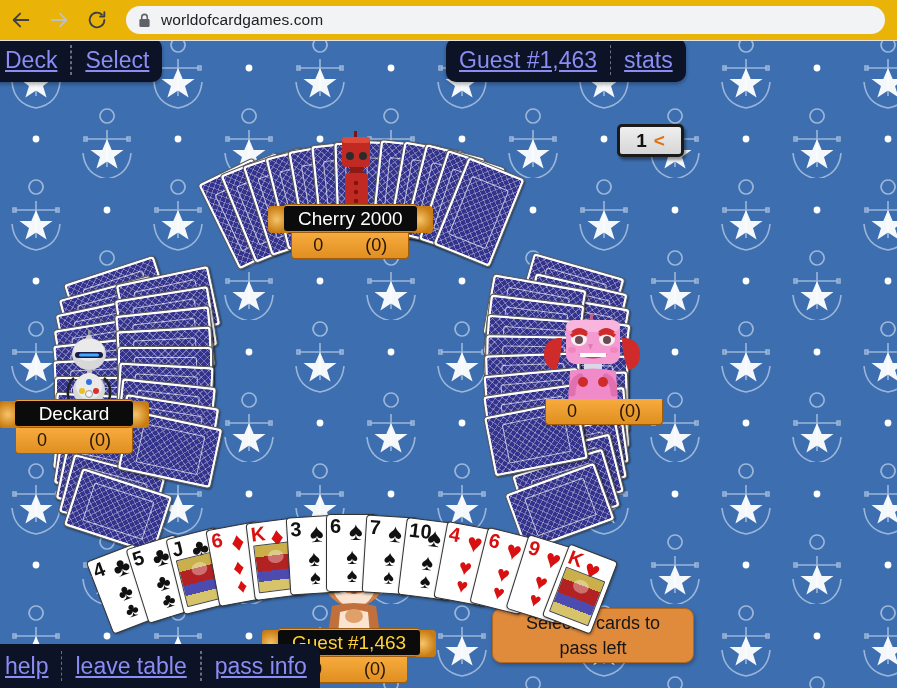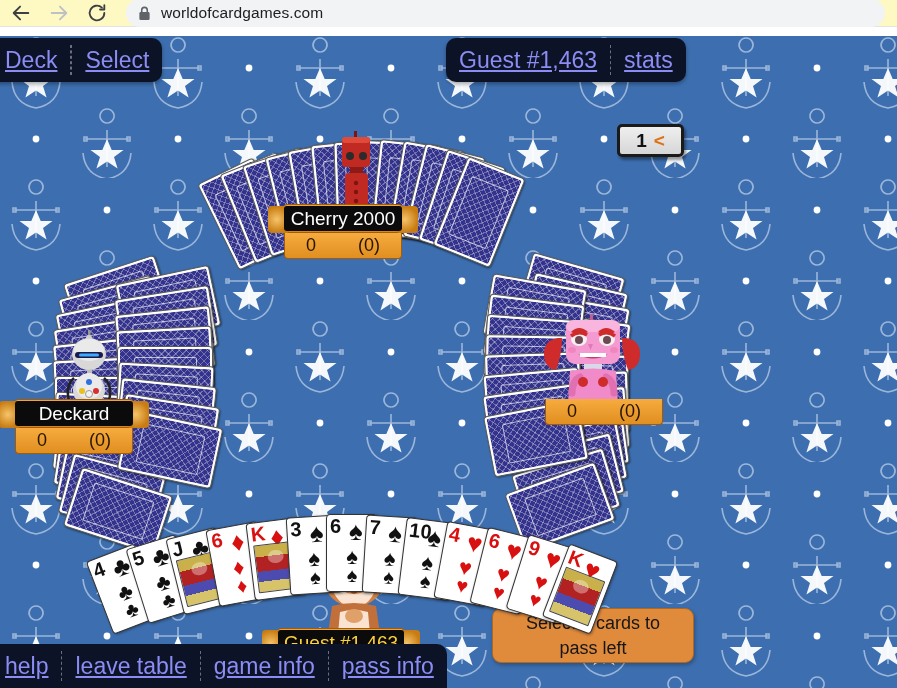--- a/index.html
+++ b/index.html
@@ -5,22 +5,22 @@
   * { box-sizing: border-box; margin:0; padding:0; }
   html,body { width:897px; height:688px; overflow:hidden; }
   body {
     font-family: "Liberation Sans", sans-serif;
     background:#ffffff;
   }
   #app { position:relative; width:897px; height:688px; overflow:hidden; }
 
   
   .browser-bar{
-    position:absolute; left:0; top:0; width:897px; height:27px;
-    background:#fef9c3; display:flex; align-items:center;
+    position:absolute; left:0; top:0; width:897px; height:41px;
+    background:#eab308; display:flex; align-items:center;
     border-bottom:1px solid #e3e3e3; z-index:60;
   }
   .nav-btn{ width:34px; height:34px; display:flex; align-items:center;
             justify-content:center; margin-left:4px; }
   .nav-btn svg{ display:block; }
   .omnibox{
     margin-left:12px; height:28px; flex:1; margin-right:12px;
     background:#f1f3f4; border-radius:14px; display:flex; align-items:center;
     padding:0 12px;
   }
@@ -125,21 +125,21 @@
   }
   .plate-scroll::before,.plate-scroll::after{
     content:""; position:absolute; top:1px; width:22px; height:27px;
     background:radial-gradient(circle at 40% 50%, #f6c46a, #c87c12 70%);
     border-radius:4px;
   }
   .plate-scroll::before{ left:-16px; }
   .plate-scroll::after{ right:-16px; }
   .plate-name{
     position:relative; z-index:2; background:#0b0b0b;
-    border-radius:3px; padding:2px 6px; min-width:118px; text-align:center;
+    border-radius:3px; padding:2px 14px; min-width:118px; text-align:center;
     color:#ffffff; font-size:19px; line-height:1.15;
     font-family:"Liberation Sans", sans-serif; white-space:nowrap;
   }
   .plate-name.self{ color:#ffd23a; }
   .plate-score{
     position:relative; margin:0 auto; height:26px; width:118px;
     background:linear-gradient(#f7ab3e,#e08f20);
     border:1px solid #a05c08; border-top:none;
     border-radius:0 0 4px 4px;
     display:flex; align-items:center; justify-content:space-around;
@@ -625,19 +625,18 @@
       <a class="navlink">Guest #1,463</a>
       <span class="navsep"></span>
       <a class="navlink">stats</a>
     </div>
 
     <div class="bottom-nav">
       <a class="navlink">help</a>
       <span class="navsep"></span>
       <a class="navlink">leave table</a>
       <span class="navsep"></span>
-      <a class="navlink">game info</a>
       <span class="navsep"></span>
       <a class="navlink">pass info</a>
     </div>
 
   </div>
 </div>
 
 </body></html>

